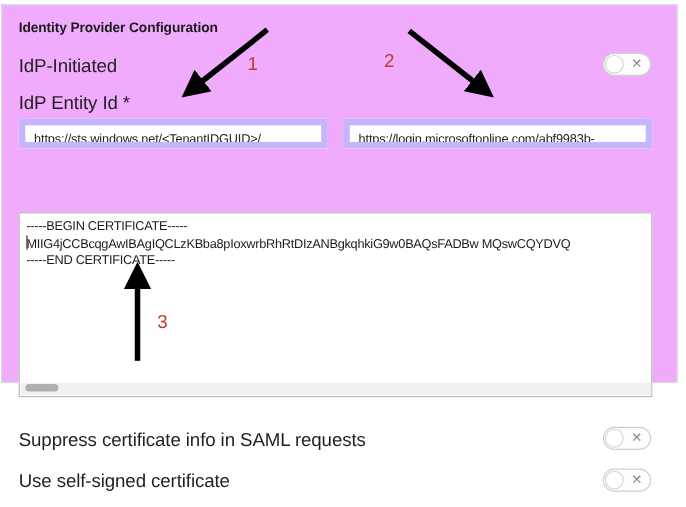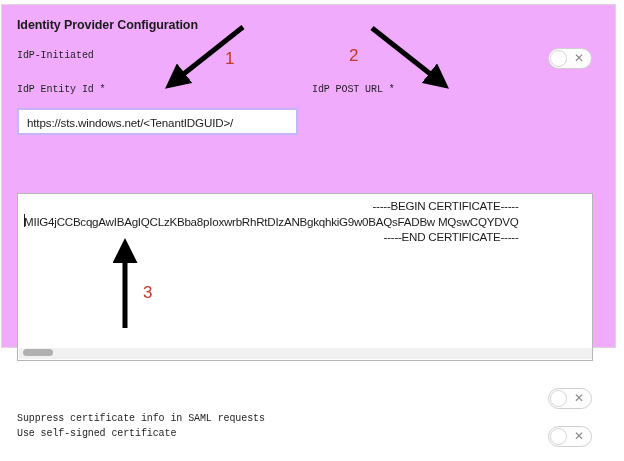--- a/index.html
+++ b/index.html
@@ -28,37 +28,36 @@
     position: absolute;
     left: 15px;
     top: 13px;
     font-size: 12.5px;
     font-weight: bold;
     color: #1b1b1b;
     letter-spacing: -0.1px;
   }
   .row-label {
     position: absolute;
-    font-size: 10px;
+    font-size: 17px;
     color: #1f1f1f;
     letter-spacing: -0.1px;
     white-space: nowrap;
-    font-family: Liberation Mono, monospace;
   }
   #idp-initiated-label { left: 15px; top: 45px; }
   #entity-label { left: 15px; top: 79px; text-align: center; }
   #post-label   { left: 310px; top: 79px; }
   #cert-label   { left: 15px; top: 169px; }
-  #suppress-label { left: 15px; top: 385px; margin-top: 23px; }
+  #suppress-label { left: 15px; top: 385px; }
   #selfsigned-label { left: 15px; top: 423px; text-align: right; }
 
   .text-input {
     position: absolute;
     background: #ffffff;
-    border: 2px solid #c4b5fd;
+    border: 6px solid #c4b5fd;
     box-sizing: border-box;
     font-family: "Liberation Sans", sans-serif;
     font-size: 11.6px;
     color: #222222;
     padding: 0 8px;
     height: 27px;
     line-height: 25px;
     white-space: nowrap;
     overflow: hidden;
     letter-spacing: -0.15px;
@@ -80,21 +79,20 @@
   #cert-text {
     position: absolute;
     left: 6px;
     top: 4px;
     font-family: "Liberation Sans", sans-serif;
     font-size: 11.6px;
     line-height: 15.5px;
     color: #1c1c1c;
     white-space: pre;
     letter-spacing: -0.25px;
-    text-align: right;
   }
   #cert-caret {
     position: absolute;
     left: 6px;
     top: 20px;
     width: 1px;
     height: 13px;
     background: #202020;
   }
   #cert-scroll-track {
@@ -174,21 +172,21 @@
 
   <div class="row-label" id="idp-initiated-label">IdP-Initiated</div>
   <div class="toggle" id="toggle-idp">
     <span class="knob"></span>
     <span class="xmark">✕</span>
   </div>
 
   <div class="row-label" id="entity-label">IdP Entity Id *</div>
   <div class="text-input" id="entity-input">https://sts.windows.net/&lt;TenantIDGUID&gt;/</div>
 
-  <div class="row-label" id="post-label">IdP POST URL *</div>
+  <div class="text-input" id="post-input">https://login.microsoftonline.com/abf9983b-</div>
 
   <div id="cert-area">
     <div id="cert-text">-----BEGIN CERTIFICATE-----
 MIIG4jCCBcqgAwIBAgIQCLzKBba8pIoxwrbRhRtDIzANBgkqhkiG9w0BAQsFADBw MQswCQYDVQ
 -----END CERTIFICATE-----</div>
     <div id="cert-caret"></div>
     <div id="cert-scroll-track">
       <div id="cert-scroll-thumb"></div>
     </div>
   </div>

